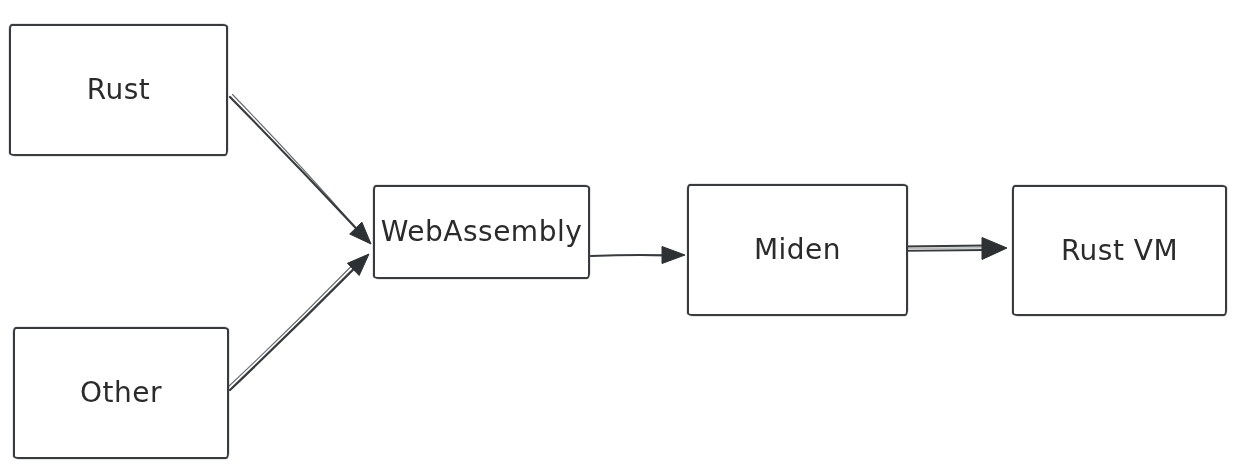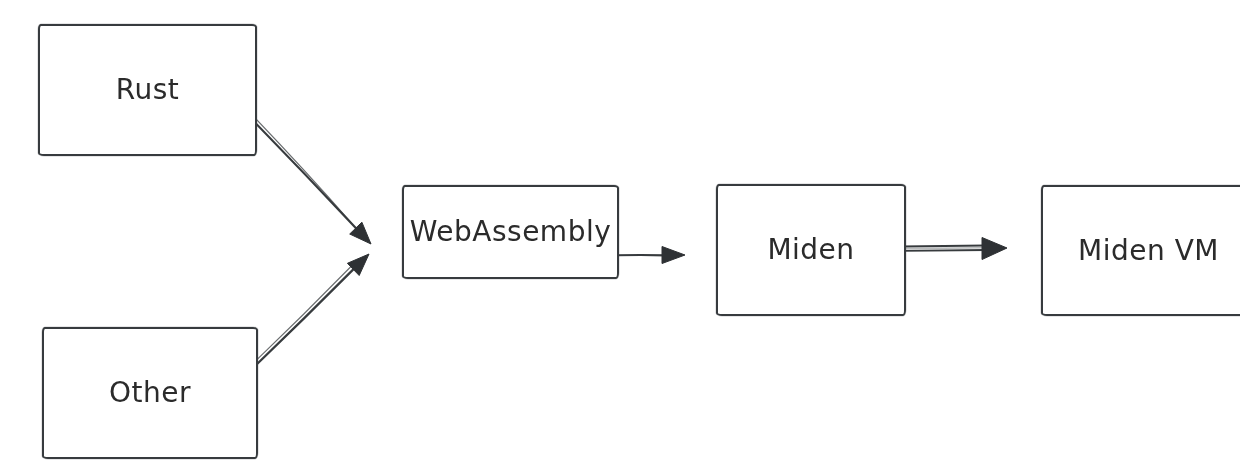--- a/index.html
+++ b/index.html
@@ -34,26 +34,25 @@
     background: var(--bg);
     border: 2.5px solid var(--stroke);
     
     border-radius: 3px 5px 3px 6px / 5px 3px 6px 3px;
     box-shadow: 0 0 0 0.5px rgba(55,59,62,0.25);
     color: var(--text);
     font-size: 28px;
     letter-spacing: 0.5px;
     line-height: 1.42;
     text-align: center;
-    margin-left: 29px;
   }
   .node-rust           { left: 9px;    top: 24px;  width: 219px; height: 132px; }
   .node-other-languages{ left: 13px;   top: 327px; width: 216px; height: 132px; gap: 45px; }
   .node-webassembly    { left: 373px;  top: 185px; width: 217px; height: 94px; }
-  .node-miden-assembly { left: 687px;  top: 184px; width: 190px; height: 132px; }
+  .node-miden-assembly { left: 687px;  top: 184px; width: 221px; height: 132px; }
   .node-miden-vm       { left: 1012px; top: 185px; width: 215px; height: 131px; }
   .edge-line {
     fill: none;
     stroke: var(--stroke);
     stroke-linecap: round;
   }
   .edge-head {
     fill: #2e3134;
     stroke: #2e3134;
     stroke-width: 1;
@@ -102,16 +101,16 @@
 
   <div class="node node-webassembly">
     <span>WebAssembly</span>
   </div>
 
   <div class="node node-miden-assembly">
     <span>Miden</span>
   </div>
 
   <div class="node node-miden-vm">
-    <span>Miden VM</span>
+    <span>Rust VM</span>
   </div>
 
 </div>
 
 </body></html>

